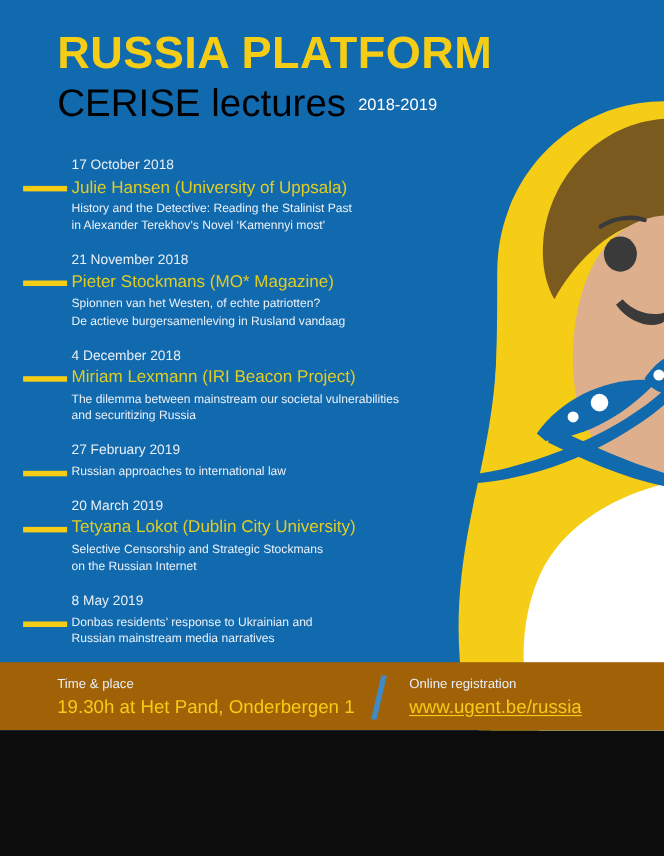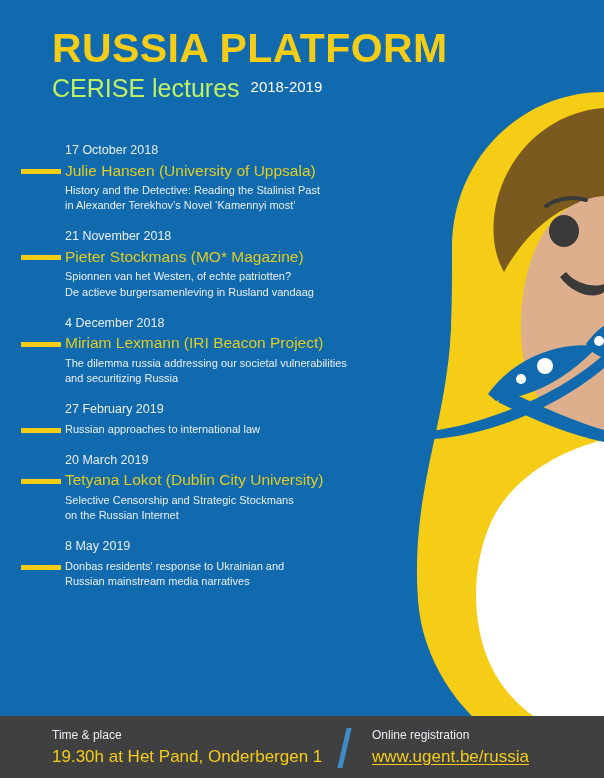--- a/index.html
+++ b/index.html
@@ -3,21 +3,21 @@
 <meta charset="utf-8">
 <style>
   html, body {
     margin: 0;
     padding: 0;
     background: #0c0c0c;
   }
   #poster {
     position: relative;
     width: 604px;
-    height: 778px;
+    height: 664px;
     overflow: hidden;
     background: #1169ae;
     font-family: "Liberation Sans", sans-serif;
     -webkit-font-smoothing: antialiased;
   }
 
   
   #doll {
     position: absolute;
     top: 0;
@@ -41,23 +41,23 @@
     color: #f5cc16;
     line-height: 1.0;
     white-space: nowrap;
   }
   .title-sub-row {
     display: flex;
     align-items: baseline;
     margin-top: 7px;
   }
   .title-sub {
-    font-size: 25px;
+    font-size: 35px;
     font-weight: normal;
-    color: #bef264;
+    color: #000000;
     line-height: 1.0;
     white-space: nowrap;
   }
   .title-years {
     font-size: 15px;
     font-weight: normal;
     color: #ffffff;
     margin-left: 11px;
     white-space: nowrap;
     position: relative;
@@ -106,21 +106,21 @@
     white-space: nowrap;
   }
 
   
   #footer {
     position: absolute;
     left: 0;
     bottom: 0;
     width: 604px;
     height: 62px;
-    background: #404040;
+    background: #a16207;
   }
   .foot-col {
     position: absolute;
     top: 13px;
   }
   .foot-col.left  { left: 52px; }
   .foot-col.right { left: 372px; }
   .foot-label {
     font-size: 12px;
     color: #e8eff6;
@@ -257,21 +257,21 @@
       <div class="lec-date">21 November 2018</div>
       <div class="lec-speaker">Pieter Stockmans (MO* Magazine)</div>
       <div class="lec-desc">Spionnen van het Westen, of echte patriotten?</div>
       <div class="lec-desc">De actieve burgersamenleving in Rusland vandaag</div>
     </div>
 
     <div class="lecture">
       <div class="dash"></div>
       <div class="lec-date">4 December 2018</div>
       <div class="lec-speaker">Miriam Lexmann (IRI Beacon Project)</div>
-      <div class="lec-desc">The dilemma russia addressing our societal vulnerabilities</div>
+      <div class="lec-desc">The dilemma between mainstream our societal vulnerabilities</div>
       <div class="lec-desc">and securitizing Russia</div>
     </div>
 
     <div class="lecture">
       <div class="dash"></div>
       <div class="lec-date">27 February 2019</div>
       <div class="lec-desc">Russian approaches to international law</div>
     </div>
 
     <div class="lecture">

